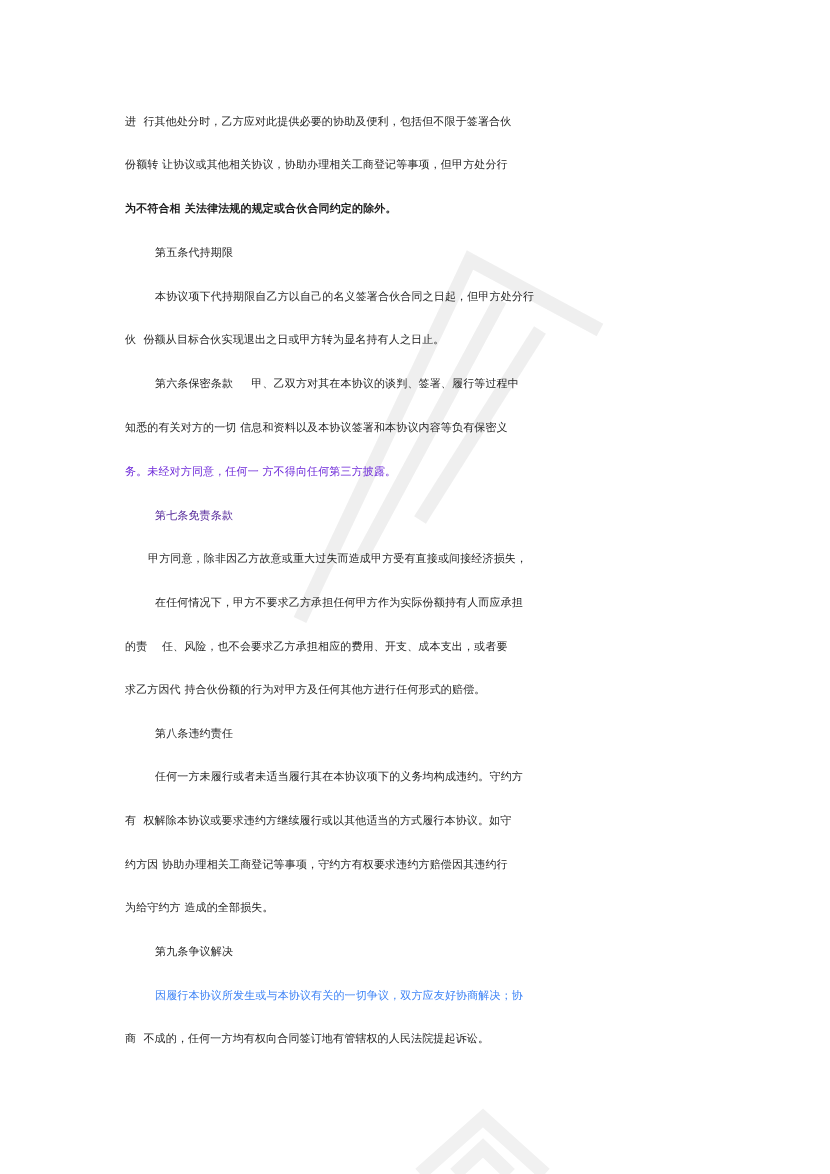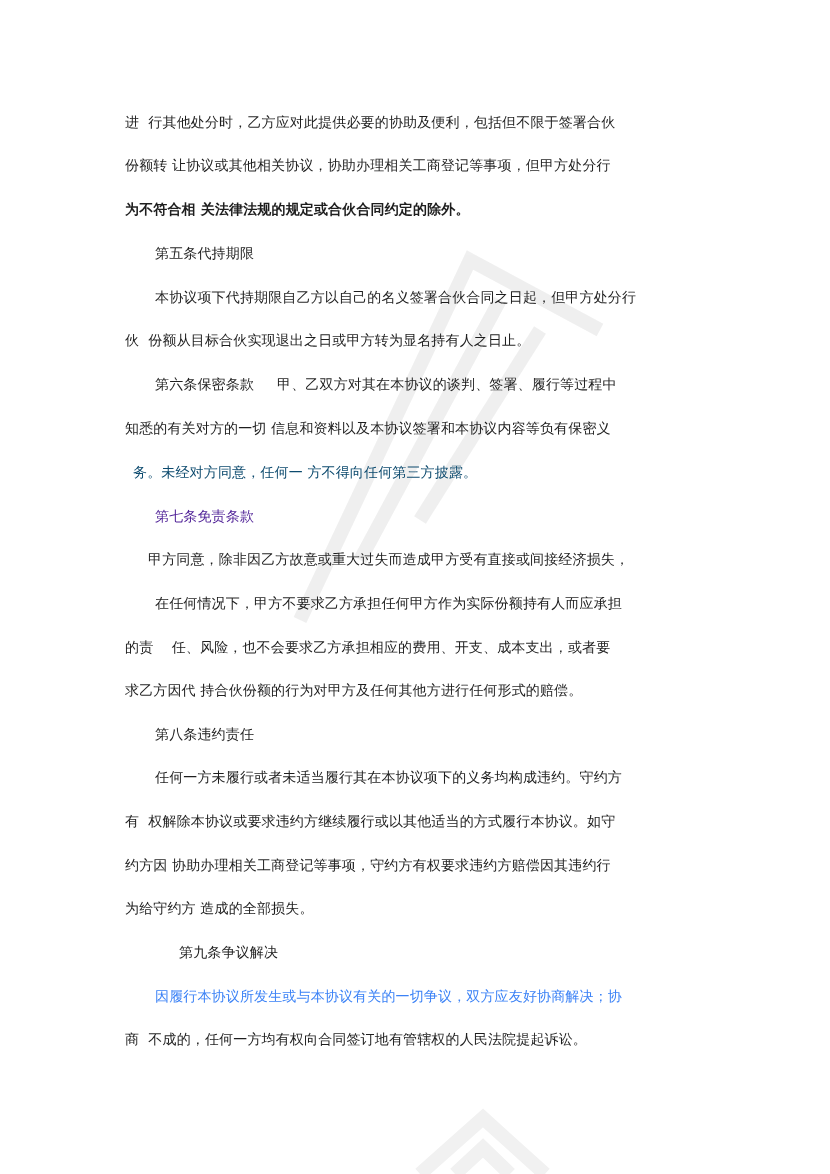--- a/index.html
+++ b/index.html
@@ -5,21 +5,21 @@
     html, body { margin: 0; padding: 0; background: #ffffff; }
     body { width: 830px; height: 1174px; position: relative; overflow: hidden; }
     .page {
       position: absolute; left: 0; top: 0; width: 830px; height: 1174px;
       background: #ffffff;
       font-family: "DejaVu Serif", "Liberation Serif", serif;
       color: #1e1e1e;
     }
     .line {
       position: absolute;
-      font-size: 14px;
+      font-size: 11px;
       line-height: 22px;
       white-space: pre;
       letter-spacing: 0.15px;
       text-align: center;
     }
     .watermark {
       position: absolute;
       pointer-events: none;
     }
   </style>
@@ -42,28 +42,28 @@
 
   <div id="lines">
       <div class="line" style="left: 125px; top: 111px; color: rgb(30, 30, 30);">进  行其他处分时，乙方应对此提供必要的协助及便利，包括但不限于签署合伙</div>
       <div class="line" style="left: 125px; top: 154px; color: rgb(30, 30, 30);">份额转 让协议或其他相关协议，协助办理相关工商登记等事项，但甲方处分行</div>
       <div class="line" style="left: 125px; top: 198px; color: rgb(30, 30, 30); font-weight: bold;">为不符合相 关法律法规的规定或合伙合同约定的除外。</div>
       <div class="line" style="left: 155px; top: 242px; color: rgb(30, 30, 30);">第五条代持期限</div>
       <div class="line" style="left: 155px; top: 286px; color: rgb(30, 30, 30);">本协议项下代持期限自乙方以自己的名义签署合伙合同之日起，但甲方处分行</div>
       <div class="line" style="left: 125px; top: 329px; color: rgb(30, 30, 30);">伙  份额从目标合伙实现退出之日或甲方转为显名持有人之日止。</div>
       <div class="line" style="left: 155px; top: 373px; color: rgb(30, 30, 30);">第六条保密条款     甲、乙双方对其在本协议的谈判、签署、履行等过程中</div>
       <div class="line" style="left: 125px; top: 417px; color: rgb(30, 30, 30);">知悉的有关对方的一切 信息和资料以及本协议签署和本协议内容等负有保密义</div>
-      <div class="line" style="left: 133px; top: 461px; color: #0c4a6e;">务。未经对方同意，任何一 方不得向任何第三方披露。</div>
+      <div class="line" style="left: 125px; top: 461px; color: #6d28d9;">务。未经对方同意，任何一 方不得向任何第三方披露。</div>
       <div class="line" style="left: 155px; top: 505px; color: #4c1d95;">第七条免责条款</div>
       <div class="line" style="left: 148px; top: 548px; color: rgb(30, 30, 30);">甲方同意，除非因乙方故意或重大过失而造成甲方受有直接或间接经济损失，</div>
       <div class="line" style="left: 155px; top: 592px; color: rgb(30, 30, 30);">在任何情况下，甲方不要求乙方承担任何甲方作为实际份额持有人而应承担</div>
       <div class="line" style="left: 125px; top: 636px; color: rgb(30, 30, 30);">的责    任、风险，也不会要求乙方承担相应的费用、开支、成本支出，或者要</div>
       <div class="line" style="left: 125px; top: 679px; color: rgb(30, 30, 30);">求乙方因代 持合伙份额的行为对甲方及任何其他方进行任何形式的赔偿。</div>
       <div class="line" style="left: 155px; top: 723px; color: rgb(30, 30, 30);">第八条违约责任</div>
       <div class="line" style="left: 155px; top: 766px; color: rgb(30, 30, 30);">任何一方未履行或者未适当履行其在本协议项下的义务均构成违约。守约方</div>
       <div class="line" style="left: 125px; top: 810px; color: rgb(30, 30, 30);">有  权解除本协议或要求违约方继续履行或以其他适当的方式履行本协议。如守</div>
       <div class="line" style="left: 125px; top: 854px; color: rgb(30, 30, 30);">约方因 协助办理相关工商登记等事项，守约方有权要求违约方赔偿因其违约行</div>
       <div class="line" style="left: 125px; top: 897px; color: rgb(30, 30, 30);">为给守约方 造成的全部损失。</div>
-      <div class="line" style="left: 155px; top: 941px; color: rgb(30, 30, 30); margin-left: 24px;">第九条争议解决</div>
+      <div class="line" style="left: 155px; top: 941px; color: rgb(30, 30, 30);">第九条争议解决</div>
       <div class="line" style="left: 155px; top: 985px; color: #3b82f6;">因履行本协议所发生或与本协议有关的一切争议，双方应友好协商解决；协</div>
       <div class="line" style="left: 125px; top: 1028px; color: rgb(30, 30, 30);">商  不成的，任何一方均有权向合同签订地有管辖权的人民法院提起诉讼。</div>
     </div>
 </div>
 
 </body></html>

